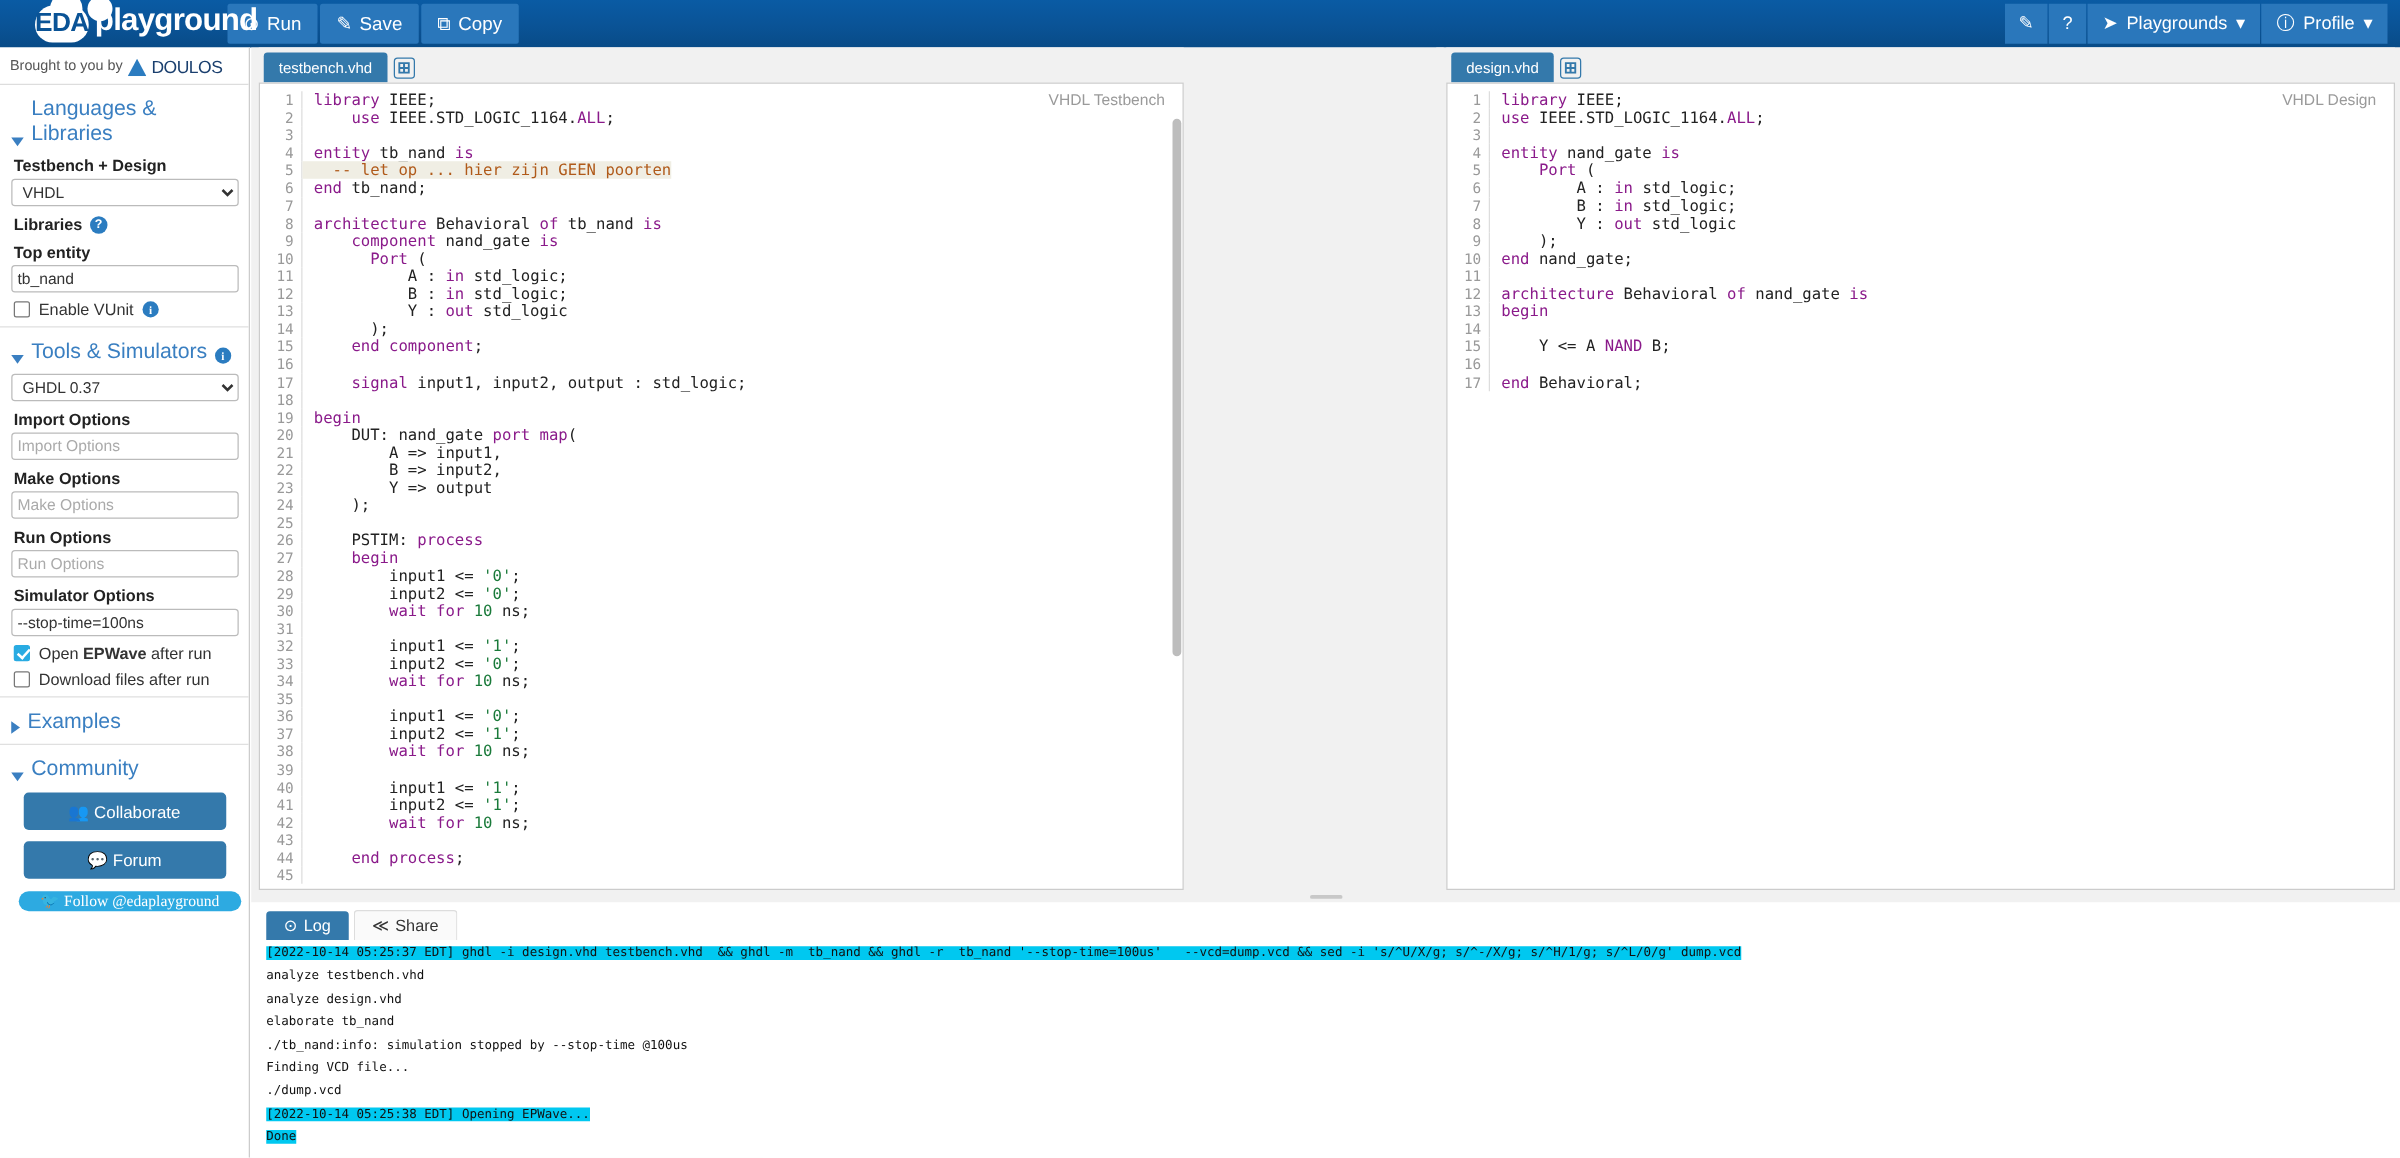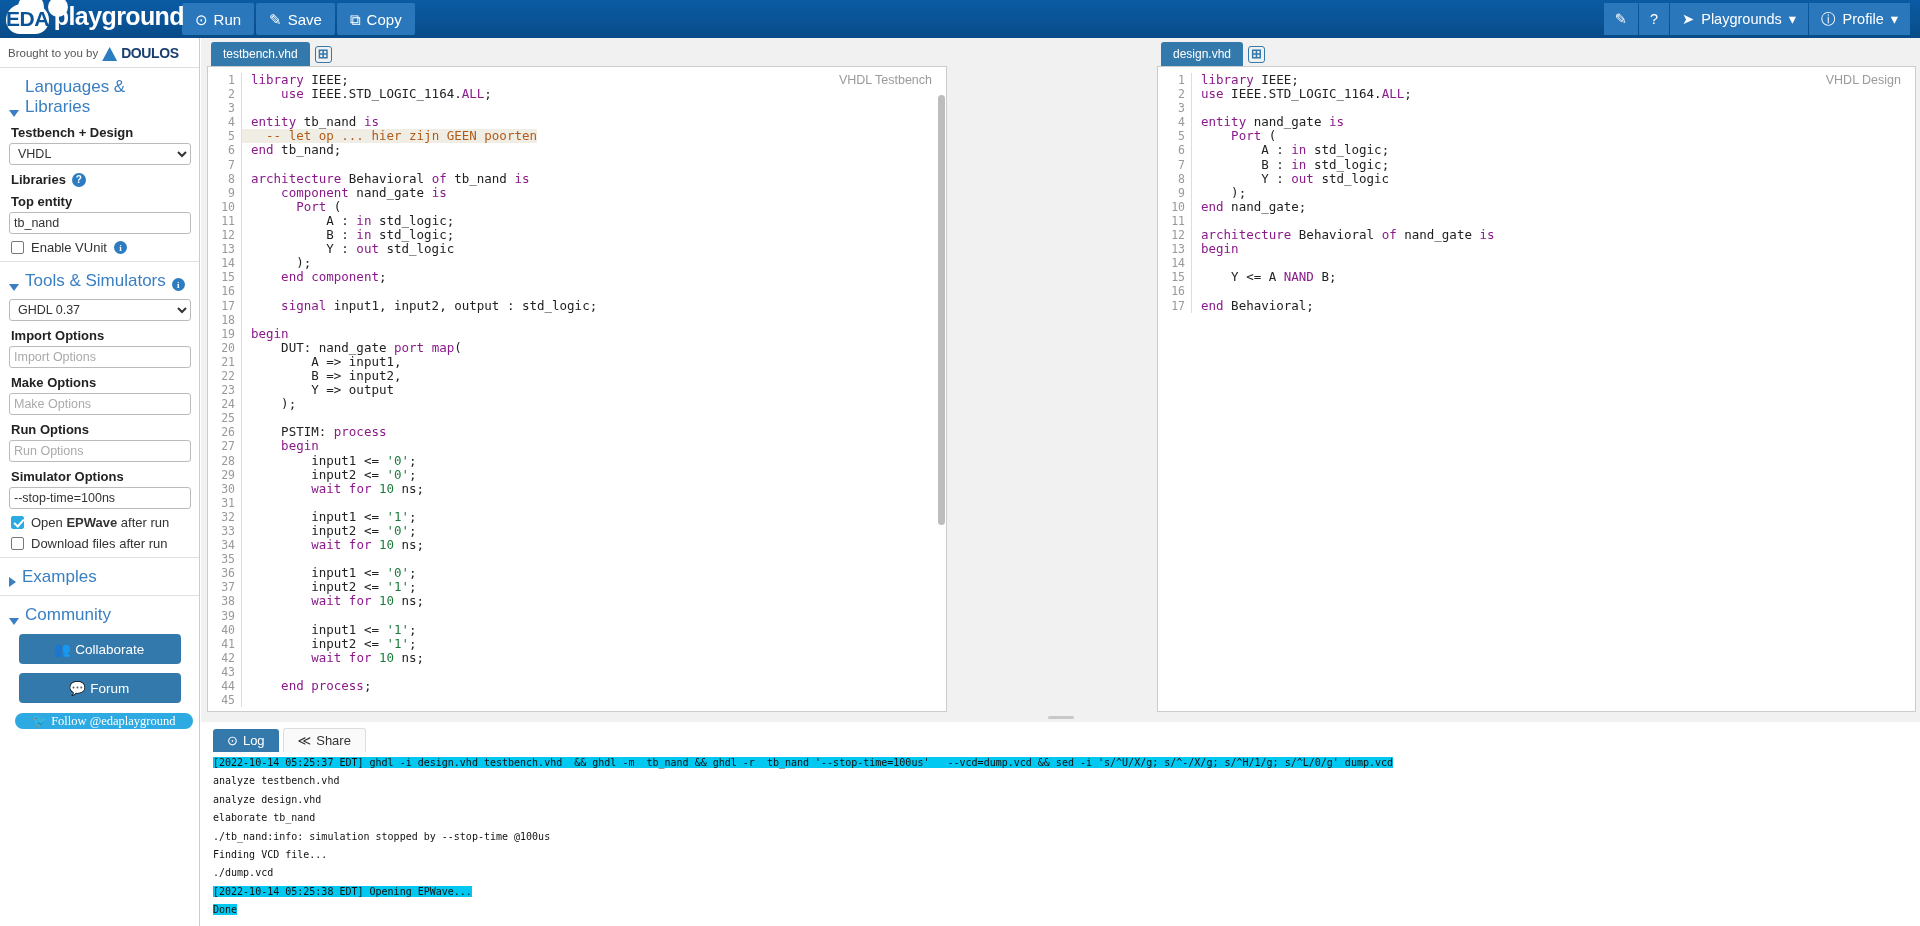--- a/index.html
+++ b/index.html
@@ -16,21 +16,21 @@
     background: linear-gradient(to bottom, #0a5ba4 0%, #0a5396 55%, #084b87 100%);
     display: flex; align-items: stretch;
   }
   .brand {
     width: 182px; display: flex; align-items: center; padding-left: 6px;
     position: relative;
   }
   .brand-cloud {
     width: 78px; height: 30px; background: #fff;
     border-radius: 16px 16px 14px 14px;
-    position: relative; display: flex; align-items: center; justify-content: center;
+    position: relative; display: flex; align-items: center; justify-content: center; margin-left: 22px;
   }
   .brand-cloud:before {
     content: ""; position: absolute; width: 26px; height: 26px; background: #fff;
     border-radius: 50%; top: -10px; left: 12px;
   }
   .brand-cloud:after {
     content: ""; position: absolute; width: 20px; height: 20px; background: #fff;
     border-radius: 50%; top: -7px; left: 42px;
   }
   .brand-eda {
@@ -64,21 +64,21 @@
   .sidebar {
     position: absolute; top: 38px; left: 0; width: 200px; height: 888px;
     background: #fff; border-right: 1px solid #ccc;
     overflow: hidden; font-size: 13px; color: #333;
   }
   .doulos {
     display: flex; align-items: center; gap: 4px;
     padding: 7px 8px 6px 8px; font-size: 11.5px; color: #555;
     border-bottom: 1px solid #ddd;
   }
-  .doulos-logo { font-weight: bold; font-size: 14px; color: #1a3f6e; letter-spacing: -0.4px; }
+  .doulos-logo { font-weight: normal; font-size: 14px; color: #1a3f6e; letter-spacing: -0.4px; }
   .doulos-mark {
     width: 15px; height: 14px; background: #2b7cc0;
     clip-path: polygon(50% 0%, 100% 100%, 0% 100%);
     display: inline-block; position: relative; top: 1px;
   }
   .sect {
     padding: 9px 9px 6px 9px;
     border-bottom: 1px solid #e0e0e0;
   }
   .sect-head {

